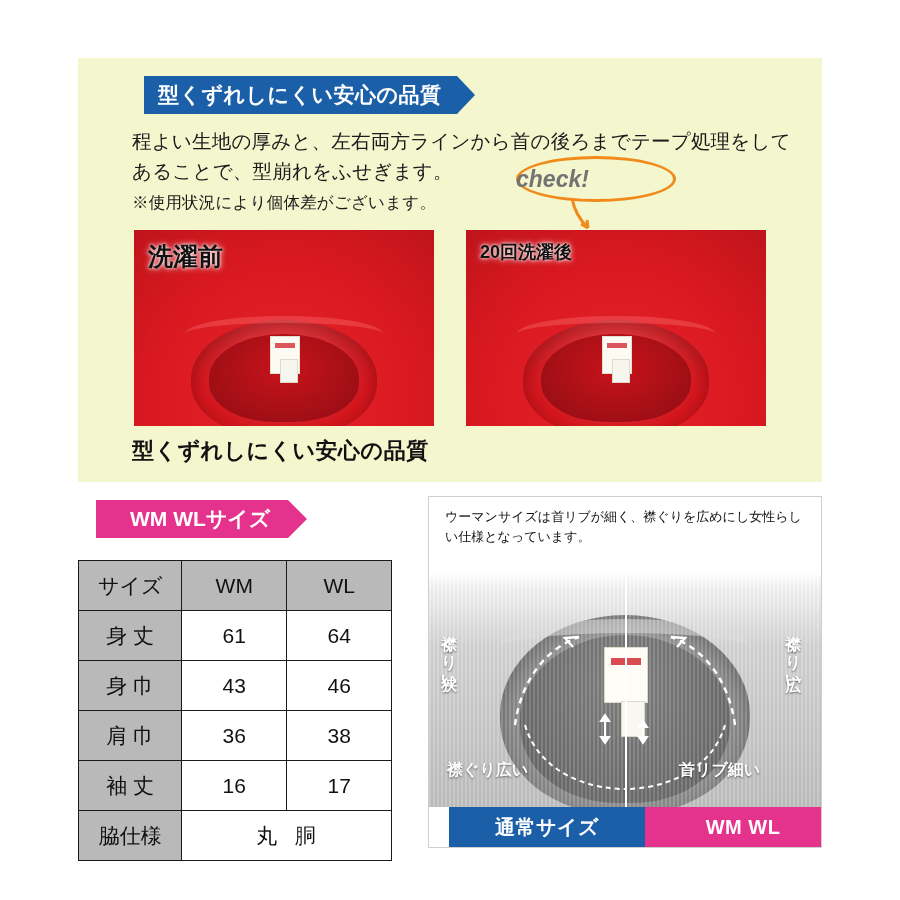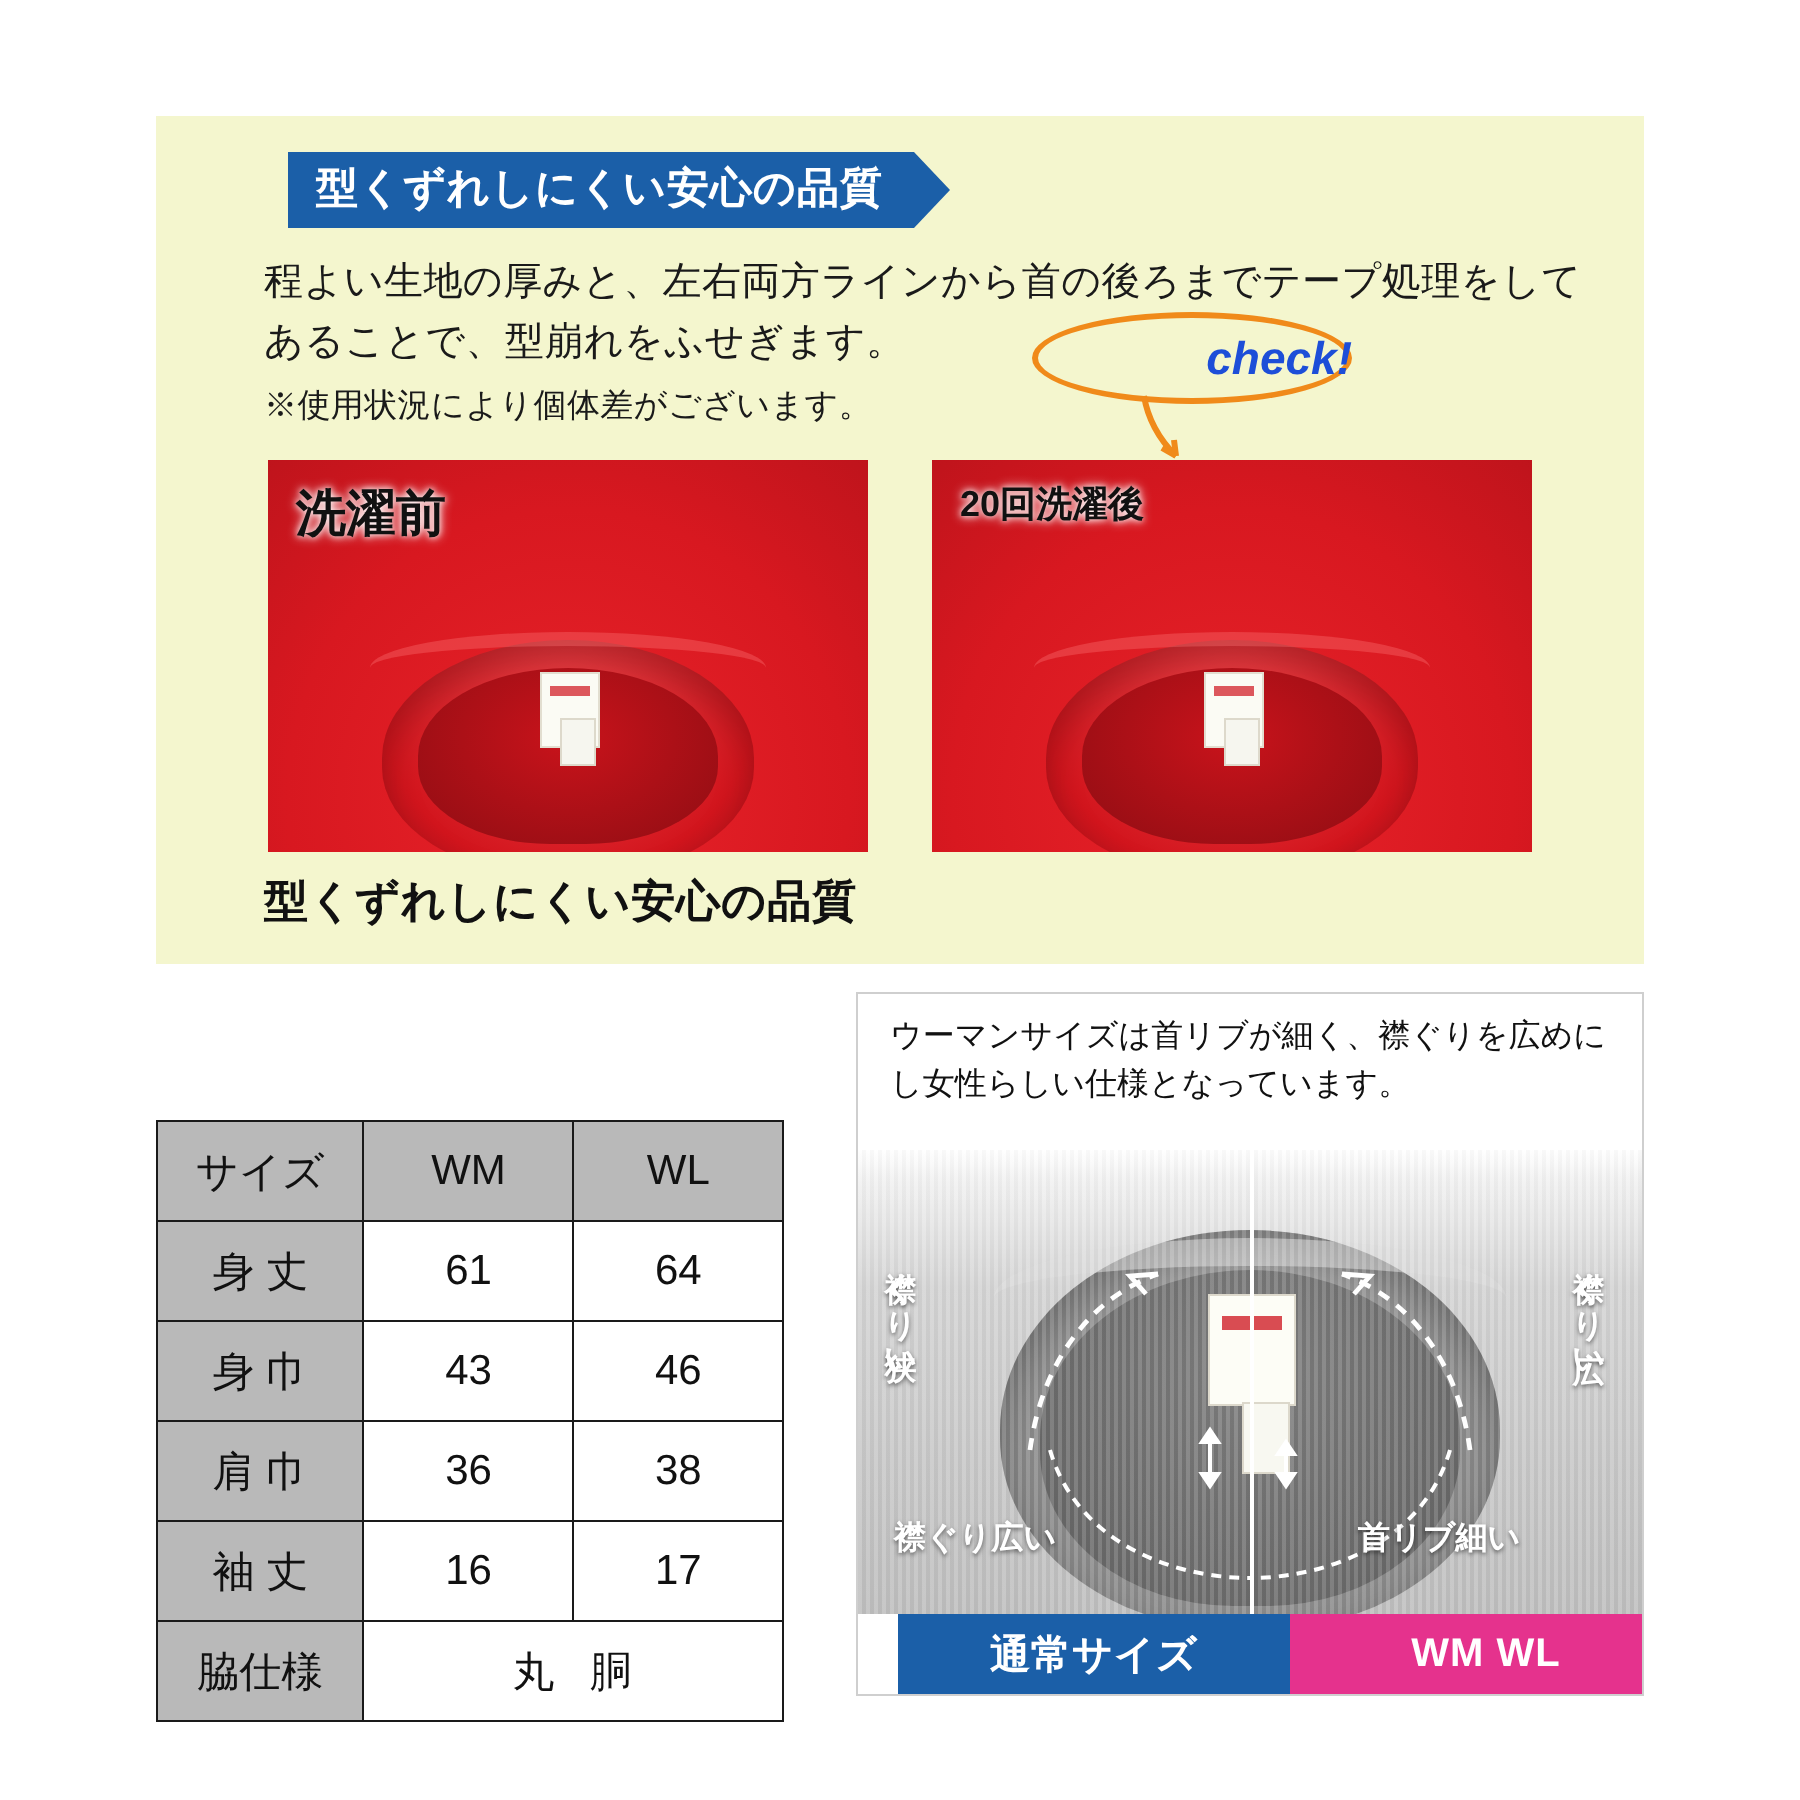--- a/index.html
+++ b/index.html
@@ -89,22 +89,22 @@
     box-sizing: border-box;
     background: transparent;
   }
   .check-balloon .bubble-text {
     position: absolute;
     left: 0;
     top: 0;
     width: 160px;
     height: 46px;
     line-height: 46px;
-    text-align: right;
-    color: #1d4ed8;
+    text-align: left;
+    color: #737373;
     font-size: 23px;
     font-weight: bold;
     font-style: italic;
   }
   .check-balloon .tail {
     position: absolute;
     left: 52px;
     top: 40px;
     width: 26px;
     height: 34px;
@@ -293,21 +293,21 @@
     background: #ffffff;
     border: 1px solid #cfcfcf;
     box-sizing: border-box;
     overflow: hidden;
   }
   .neck-text {
     position: absolute;
     left: 16px;
     top: 10px;
     width: 368px;
-    font-size: 16px;
+    font-size: 13px;
     line-height: 1.5;
     color: #111111;
     z-index: 5;
   }
   .neck-photo {
     position: absolute;
     left: 0;
     top: 78px;
     width: 392px;
     height: 232px;
@@ -478,20 +478,21 @@
       <div class="collar-inner"></div>
       <div class="neckband"></div>
       <div class="tag"></div>
       <div class="tag2"></div>
       <div class="photo-caption small">20回洗濯後</div>
     </div>
 
     <div class="bottom-caption">型くずれしにくい安心の品質</div>
   </div>
 
+  <div class="pink-ribbon">WM WLサイズ</div>
 
   <table class="size-table">
     <thead>
       <tr>
         <th class="col-label">サイズ</th>
         <th class="col-val">WM</th>
         <th class="col-val">WL</th>
       </tr>
     </thead>
     <tbody>

